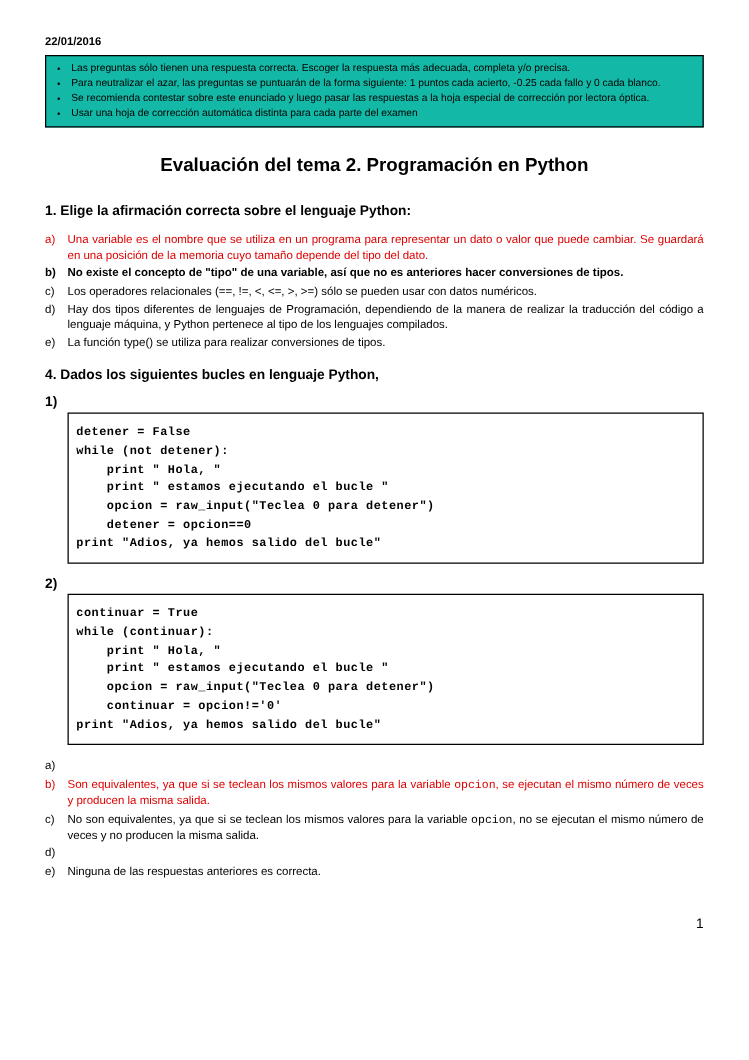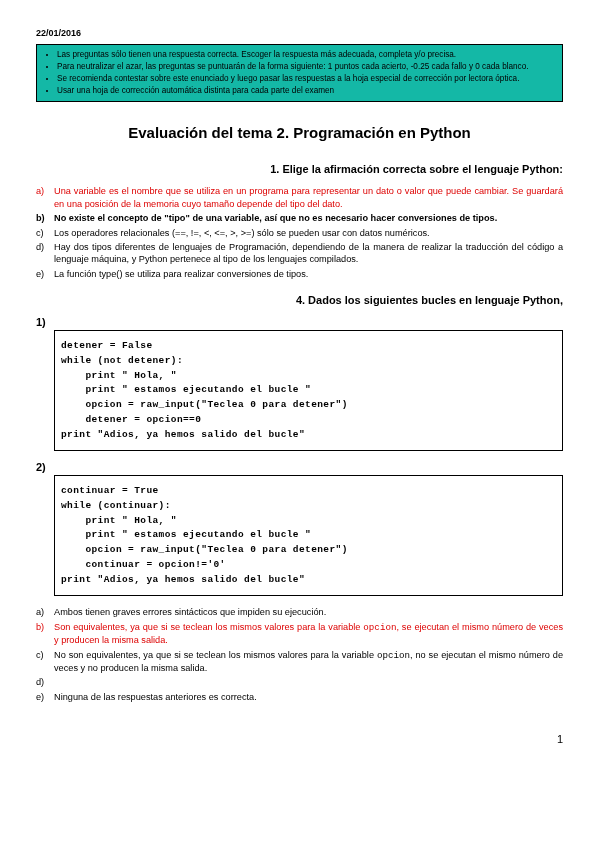--- a/index.html
+++ b/index.html
@@ -33,21 +33,20 @@
   h1.title {
     text-align: center;
     font-size: 15px;
     font-weight: bold;
     margin: 0 0 22px 0;
   }
   .question-head {
     font-weight: bold;
     font-size: 11px;
     margin: 14px 0 10px 0;
-    text-align: right;
   }
   .options { margin: 0 0 14px 0; padding: 0; }
   .opt {
     display: flex;
     font-size: 9.2px;
     line-height: 1.35;
     margin-bottom: 2px;
     text-align: justify;
   }
   .opt .lbl { width: 18px; flex-shrink: 0; }
@@ -96,21 +95,21 @@
 
 <div class="question-head">1.  Elige la afirmación correcta sobre el lenguaje Python:</div>
 
 <div class="options">
   <div class="opt red">
     <span class="lbl">a)</span>
     <span>Una variable es el nombre que se utiliza en un programa para representar un dato o valor que puede cambiar. Se guardará en una posición de la memoria cuyo tamaño depende del tipo del dato.</span>
   </div>
   <div class="opt bold">
     <span class="lbl">b)</span>
-    <span>No existe el concepto de "tipo" de una variable, así que no es necesario hacer conversiones de tipos.</span>
+    <span>No existe el concepto de "tipo" de una variable, así que no es anteriores hacer conversiones de tipos.</span>
   </div>
   <div class="opt">
     <span class="lbl">c)</span>
     <span>Los operadores relacionales (==, !=, &lt;, &lt;=, &gt;, &gt;=) sólo se pueden usar con datos numéricos.</span>
   </div>
   <div class="opt">
     <span class="lbl">d)</span>
     <span>Hay dos tipos diferentes de lenguajes de Programación, dependiendo de la manera de realizar la traducción del código a lenguaje máquina, y Python pertenece al tipo de los lenguajes compilados.</span>
   </div>
   <div class="opt">
@@ -135,21 +134,20 @@
 while (continuar):
     print " Hola, "
     print " estamos ejecutando el bucle "
     opcion = raw_input("Teclea 0 para detener")
     continuar = opcion!='0'
 print "Adios, ya hemos salido del bucle"</div>
 
 <div class="options">
   <div class="opt">
     <span class="lbl">a)</span>
-    <span>Ambos tienen graves errores sintácticos que impiden su ejecución.</span>
   </div>
   <div class="opt red">
     <span class="lbl">b)</span>
     <span><span>Son equivalentes, ya que si se teclean los mismos valores para la variable </span><span class="codevar">opcion</span><span>, se ejecutan el mismo número de veces y producen la misma salida.</span></span>
   </div>
   <div class="opt">
     <span class="lbl">c)</span>
     <span><span>No son equivalentes, ya que si se teclean los mismos valores para la variable </span><span class="codevar">opcion</span><span>, no se ejecutan el mismo número de veces y no producen la misma salida.</span></span>
   </div>
   <div class="opt">

